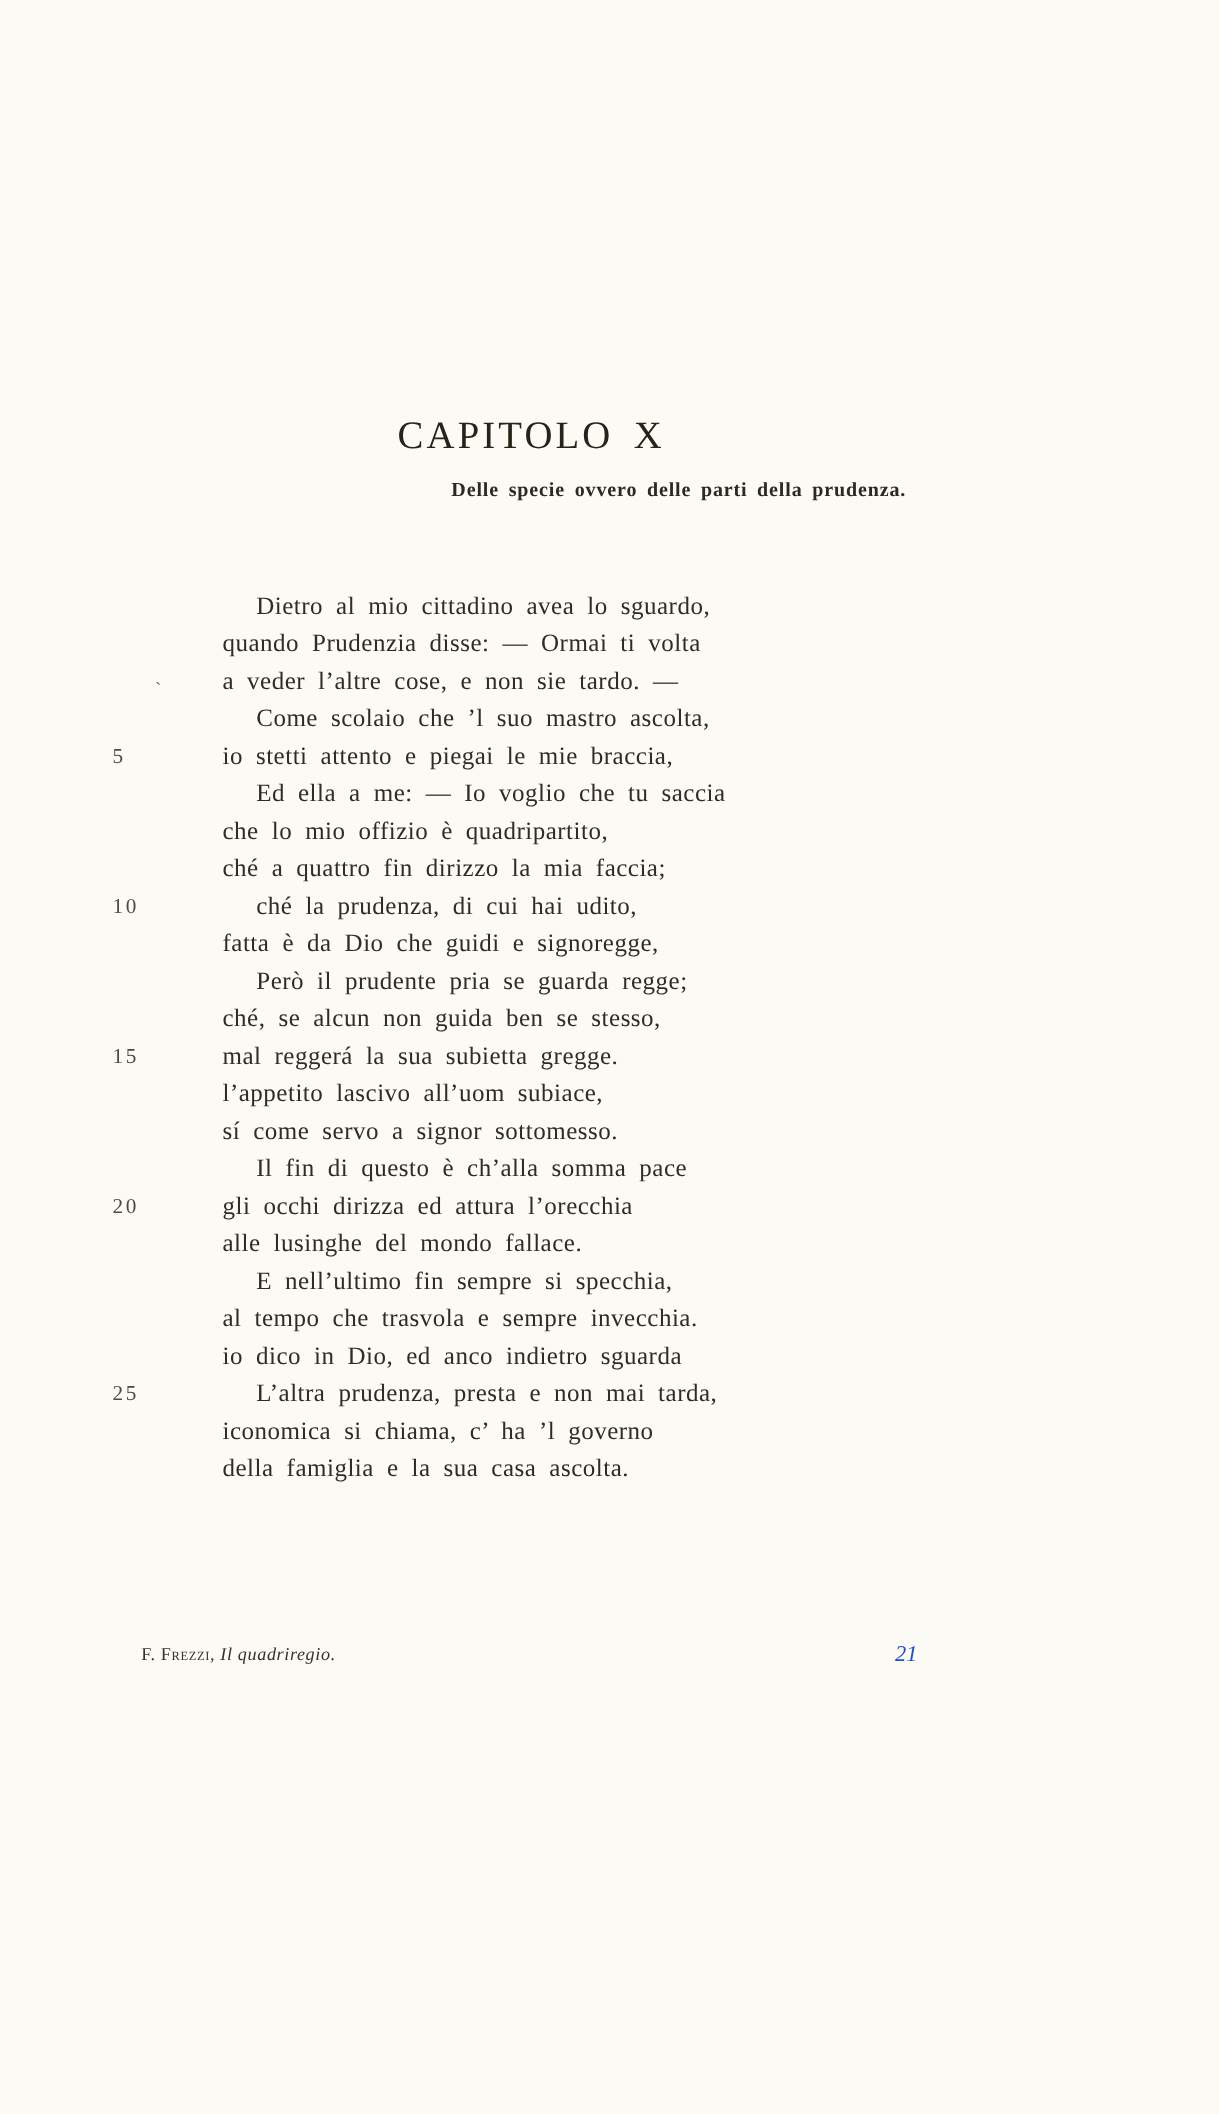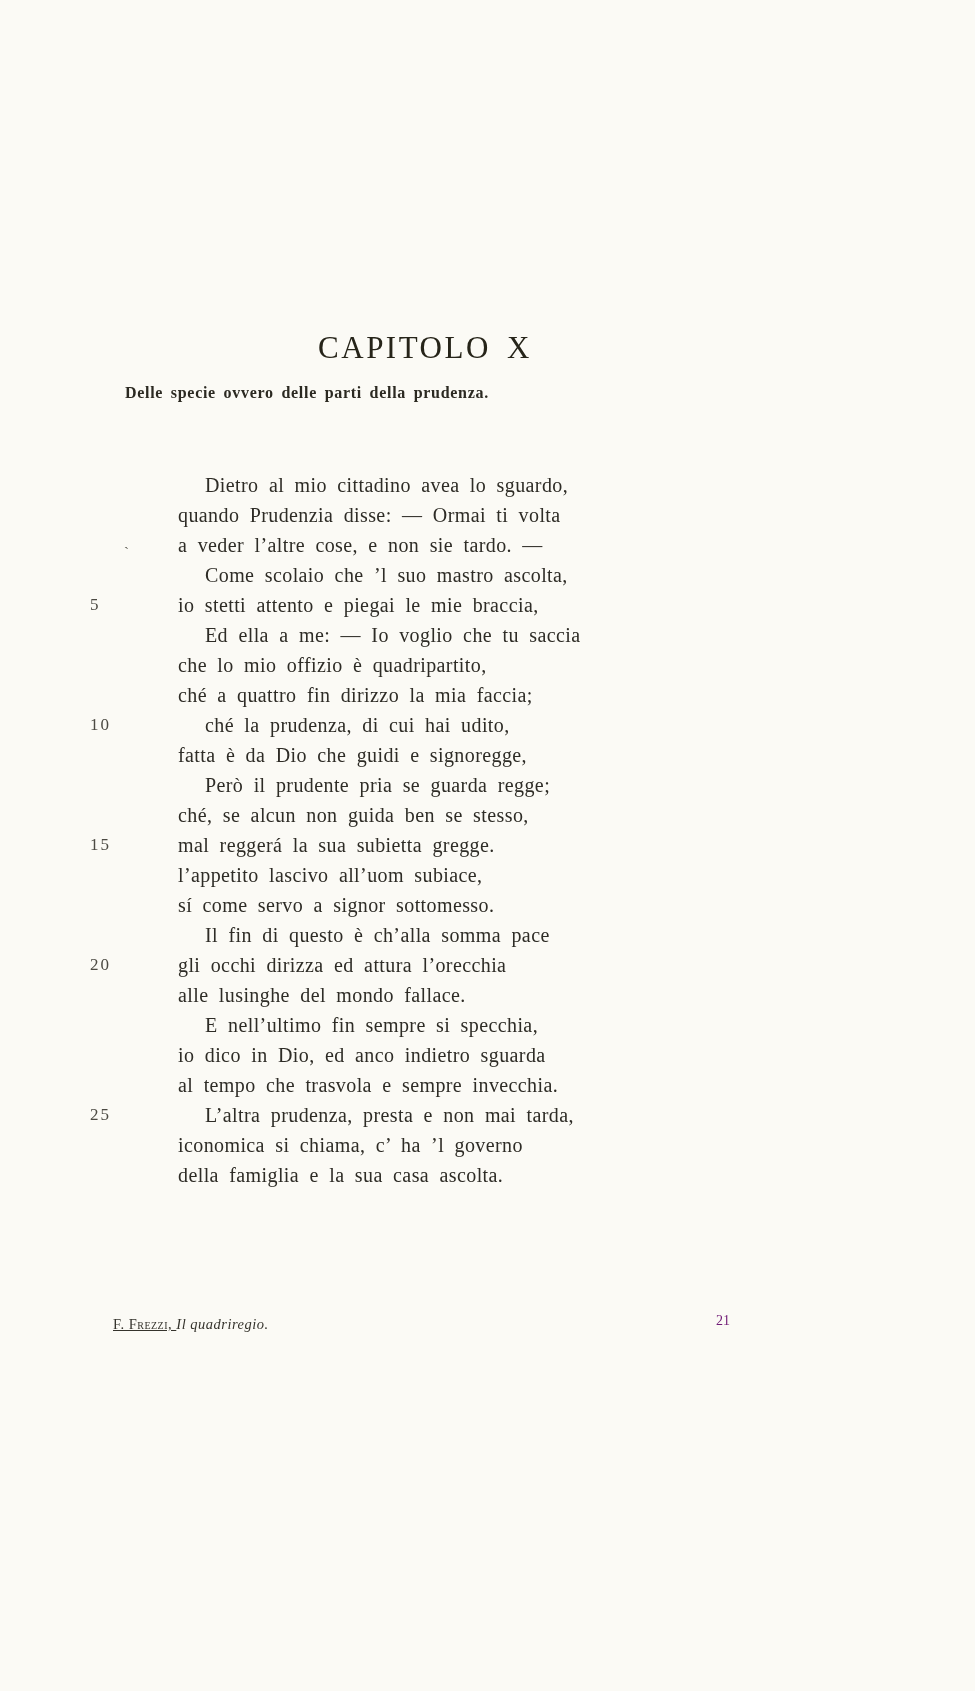--- a/index.html
+++ b/index.html
@@ -24,21 +24,21 @@
     font-size: 31px;
     letter-spacing: 2.5px;
     word-spacing: 6px;
     color: #262419;
   }
   .chapter-subtitle {
     position: absolute;
     top: 384px;
     left: 125px;
     width: 600px;
-    text-align: left;
+    text-align: right;
     font-size: 16px;
     font-weight: 700;
     letter-spacing: 0.7px;
     word-spacing: 3px;
     color: #2b2921;
   }
   .poem {
     position: absolute;
     top: 470px;
     left: 178px;
@@ -71,28 +71,29 @@
   }
   .line i { font-style: italic; }
   .footer-left {
     position: absolute;
     top: 1316px;
     left: 113px;
     font-size: 14.5px;
     letter-spacing: 0.5px;
     color: #35332c;
   }
-  .footer-left .sc { font-variant: small-caps; text-decoration: underline; }
+  .footer-left .sc { font-variant: small-caps; }
   .footer-left i { font-style: italic; }
   .footer-right {
     position: absolute;
     top: 1313px;
     left: 716px;
-    font-size: 14px;
-    color: #701a75;
+    font-size: 18px;
+    font-style: italic;
+    color: #1d4ed8;
   }
 </style>
 </head>
 <body>
 
 <div class="page">
 
   <div class="chapter-title">CAPITOLO X</div>
 
   <div class="chapter-subtitle">Delle specie ovvero delle parti della prudenza.</div>
@@ -110,22 +111,22 @@
       <div class="line"><span class="text">fatta è da Dio che guidi e signoregge,</span></div>
       <div class="line indent"><span class="text">Però il prudente pria se guarda regge;</span></div>
       <div class="line"><span class="text">ché, se alcun non guida ben se stesso,</span></div>
       <div class="line"><span class="num">15</span><span class="text">mal reggerá la sua subietta gregge.</span></div>
       <div class="line"><span class="text">l’appetito lascivo all’uom subiace,</span></div>
       <div class="line"><span class="text">sí come servo a signor sottomesso.</span></div>
       <div class="line indent"><span class="text">Il fin di questo è ch’alla somma pace</span></div>
       <div class="line"><span class="num">20</span><span class="text">gli occhi dirizza ed attura l’orecchia</span></div>
       <div class="line"><span class="text">alle lusinghe del mondo fallace.</span></div>
       <div class="line indent"><span class="text">E nell’ultimo fin sempre si specchia,</span></div>
+      <div class="line"><span class="text">al tempo che trasvola e sempre invecchia.</span></div>
       <div class="line"><span class="text">io dico in Dio, ed anco indietro sguarda</span></div>
-      <div class="line"><span class="text">al tempo che trasvola e sempre invecchia.</span></div>
       <div class="line indent"><span class="num">25</span><span class="text">L’altra prudenza, presta e non mai tarda,</span></div>
       <div class="line"><span class="text">iconomica si chiama, c’ ha ’l governo</span></div>
       <div class="line"><span class="text">della famiglia e la sua casa ascolta.</span></div>
     </div>
 
   <div class="footer-left">
     <span class="sc">F. Frezzi, </span><i>Il quadriregio.</i>
   </div>
 
   <div class="footer-right">21</div>

